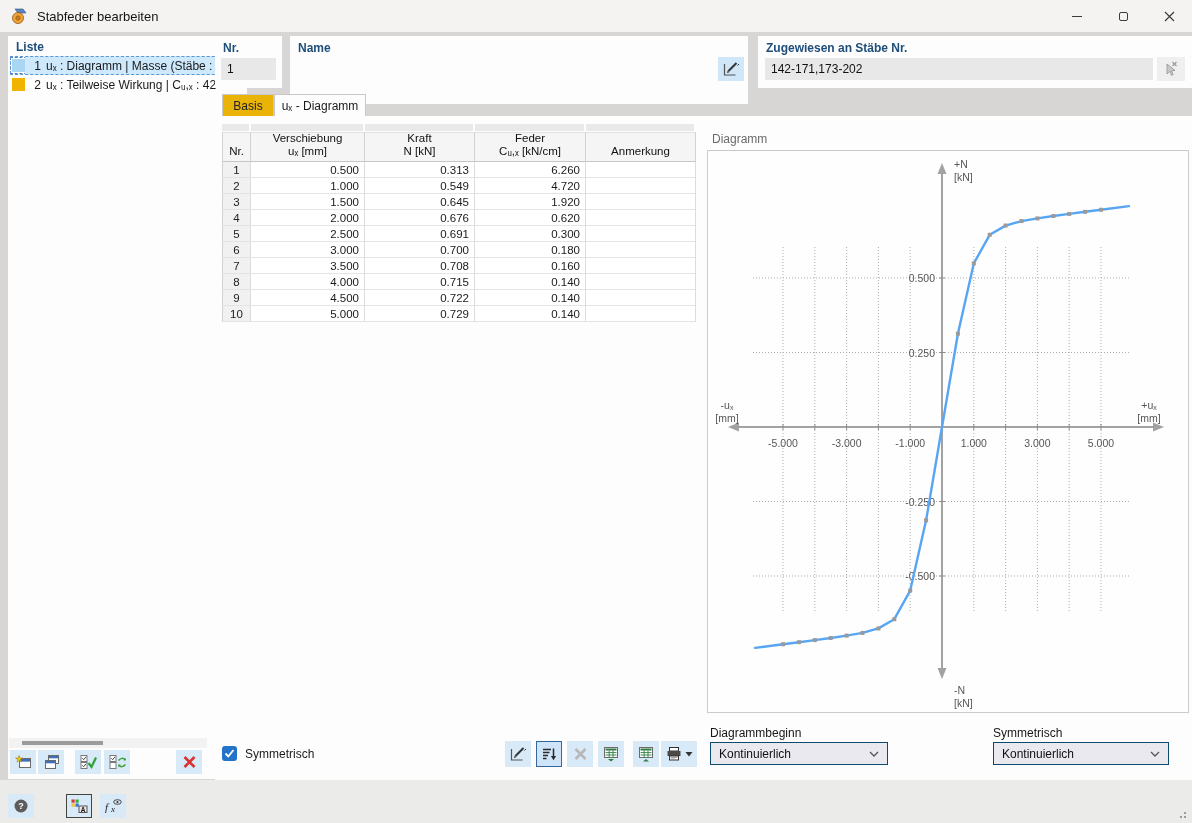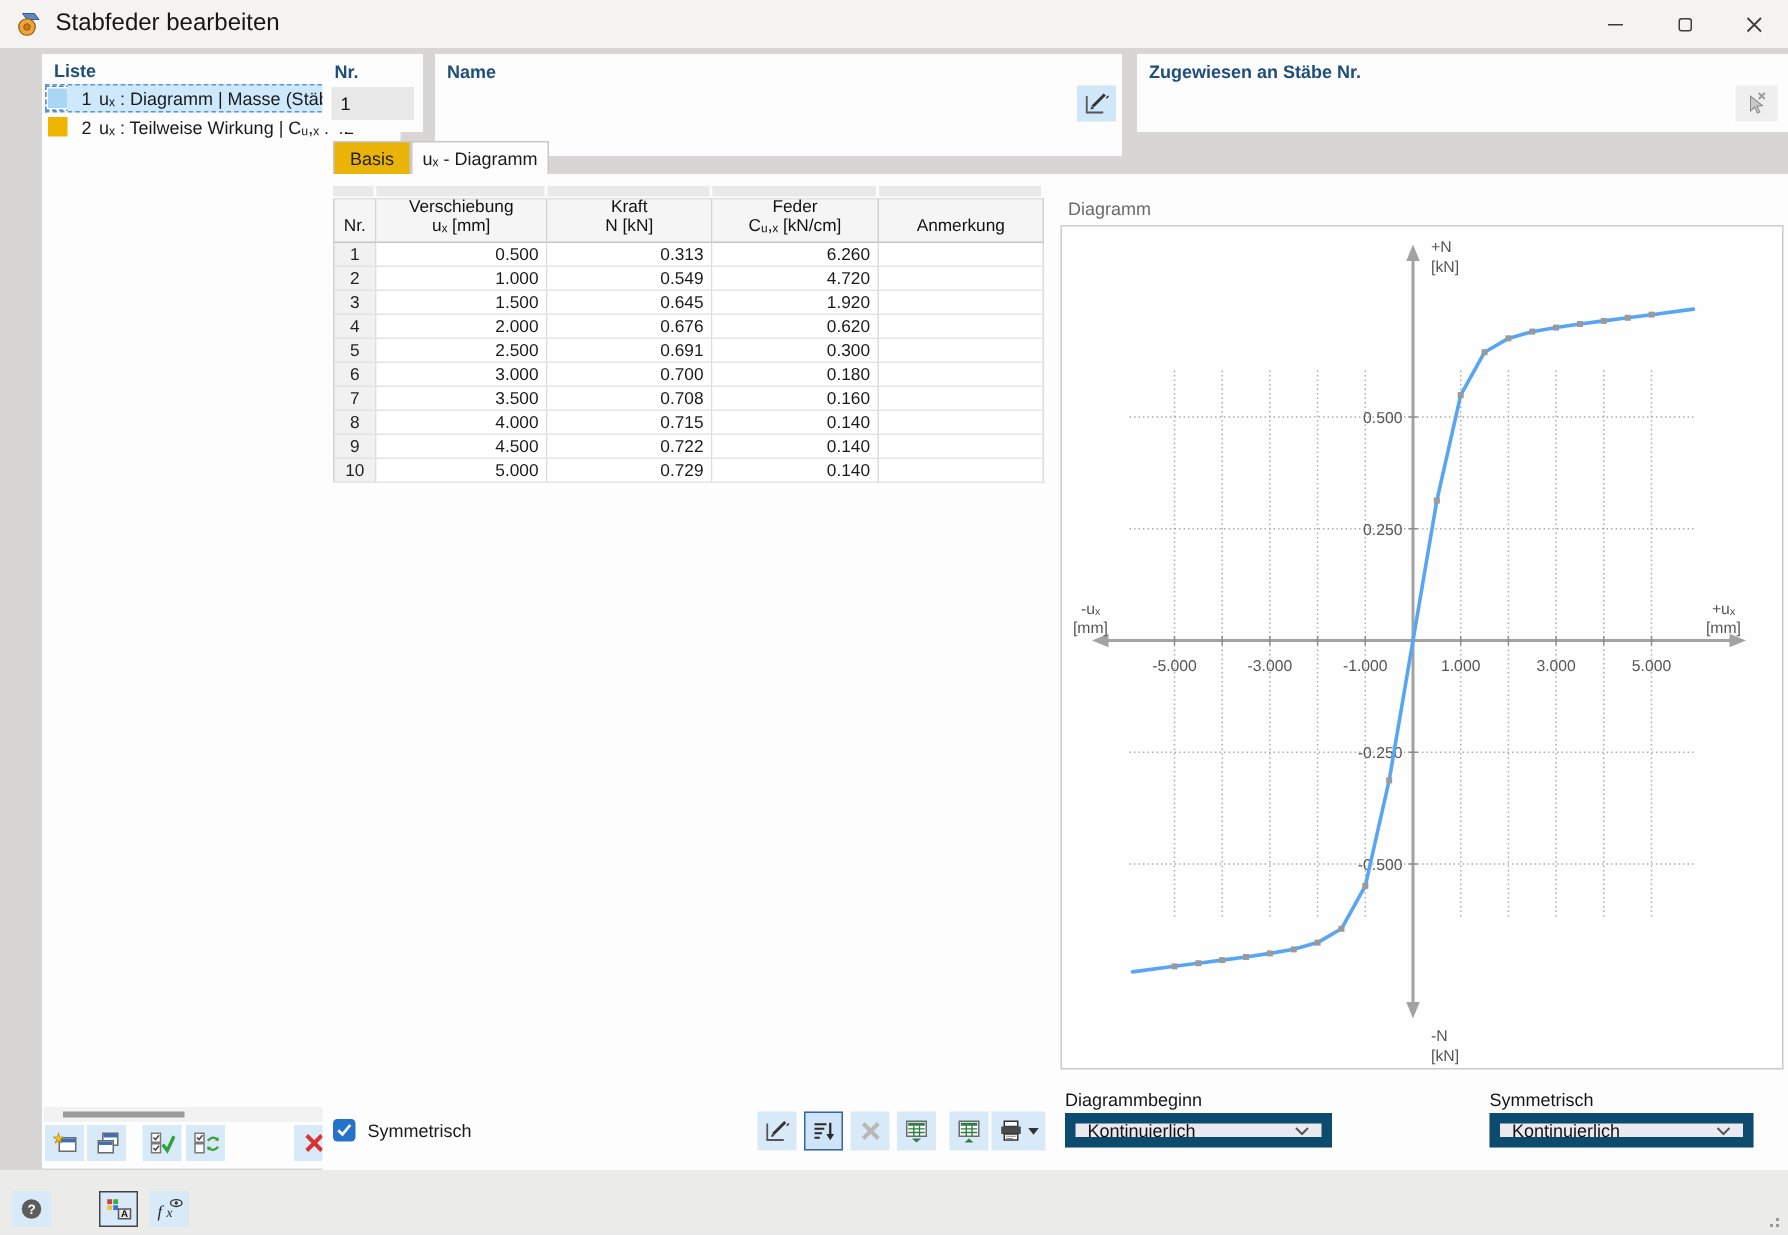--- a/index.html
+++ b/index.html
@@ -5,29 +5,29 @@
   * { margin:0; padding:0; box-sizing:border-box; }
   html,body { width:1192px; height:823px; }
   body {
     position:relative; overflow:hidden;
     font-family:"Liberation Sans","DejaVu Sans",sans-serif;
     background:#d7d6d5; color:#1a1a1a;
   }
   
   .titlebar { position:absolute; left:0; top:0; width:1192px; height:32px; background:#f4f3f2; display:flex; align-items:center; }
   .title-icon { margin-left:10px; width:18px; height:18px; }
-  .title-text { margin-left:9px; font-size:16px; color:#161616; }
+  .title-text { margin-left:9px; font-size:13px; color:#161616; }
   .win-btns { position:absolute; right:0; top:0; height:32px; display:flex; }
   .win-btn { width:46px; height:32px; display:flex; align-items:center; justify-content:center; }
   .glyph-min { width:10px; height:1px; background:#3c3c3c; }
   .glyph-max { width:9px; height:9px; border:1px solid #3c3c3c; border-radius:2px; }
 
   
   .panel { position:absolute; background:#fdfdfd; }
-  #left-panel { left:8px; top:36px; width:239px; height:743px;margin-left:20px; }
+  #left-panel { left:8px; top:36px; width:239px; height:743px; }
   .grp-label { position:absolute; left:8px; top:5px; font-size:12px; font-weight:700; color:#1e4e79; white-space:nowrap; }
   #grp-nr { left:215px; top:36px; width:67px; height:52px; }
   #grp-name { left:290px; top:36px; width:458px; height:68px; }
   #grp-assigned { left:758px; top:36px; width:434px; height:52px; }
   .fld { position:absolute; background:#e9e8e8; border:none; height:22px; font-size:12px; color:#111;
          font-family:"Liberation Sans","DejaVu Sans",sans-serif; padding-left:6px; outline:none; }
 
   
   #liste-label { left:8px; top:4px; }
   .list-rows { position:absolute; left:2px; right:2px; top:20px; }
@@ -80,21 +80,21 @@
   .grid { stroke:#adadad; stroke-width:1; stroke-dasharray:1 2; }
   .axis { stroke:#a2a2a2; stroke-width:2; }
   .tick { stroke:#8c8c8c; stroke-width:1; }
   .ah { fill:#a2a2a2; }
   .tl { font-size:10.5px; fill:#565656; font-family:"Liberation Sans","DejaVu Sans",sans-serif; }
   .tl-mid { text-anchor:middle; } .tl-end { text-anchor:end; }
   .curve { fill:none; stroke:#58a6f3; stroke-width:2.4; stroke-linejoin:round; stroke-linecap:round; }
   .marker { fill:#9a9a9a; }
 
   .dd-label { position:absolute; font-size:12px; color:#161616; }
-  .dropdown { position:absolute; height:23px; background:#e9e9ef; border:7px solid #0c4a6e; display:flex; align-items:center;
+  .dropdown { position:absolute; height:23px; background:#e9e9ef; border:1px solid #0c4a6e; display:flex; align-items:center;
               justify-content:space-between; padding:0 8px; font-size:12px; color:#111; }
 
   
   #bottombar { position:absolute; left:0; top:780px; width:1192px; height:43px; background:#ebebea; }
   #btn-rename { border:1px solid #444; }
   .gripdot { position:absolute; width:2px; height:2px; background:#9a9a9a; }
 </style>
 </head>
 <body>
 
@@ -194,20 +194,21 @@
     <svg width="18" height="16" viewBox="0 0 18 16">
       <path d="M2.5 3 v11 h11" fill="none" stroke="#555" stroke-width="1.2"></path>
       <path d="M6.5 10 L14.5 2" stroke="#333" stroke-width="2"></path>
       <path d="M5 12 l0.7 -2.4 1.7 1.7 z" fill="#333"></path>
       <path d="M15.5 4.5 l1.5 -1.5" stroke="#333" stroke-width="1"></path>
     </svg>
   </div>
 </div>
 <div class="panel" id="grp-assigned">
   <div class="grp-label">Zugewiesen an Stäbe Nr.</div>
+  <input class="fld" style="left: 7px; top: 22px; width: 388px;" readonly="" value="142-171,173-202">
   <div class="ibtn" style="left:399px; top:21px; width:28px; background:#efefef;">
     <svg width="16" height="16" viewBox="0 0 16 16">
       <path d="M4 3 l0 10 2.8 -2.6 1.8 4 1.6 -0.8 -1.8 -3.8 3.6 -0.4 z" fill="#c9c9c9" stroke="#8a8a8a" stroke-width="0.7"></path>
       <path d="M9.5 1 l4 4 M13.5 1 l-4 4" stroke="#9a9a9a" stroke-width="1.2"></path>
     </svg>
   </div>
 </div>
 
 <div class="tab" id="tab-basis">Basis</div>
 <div class="panel" id="content"></div>

